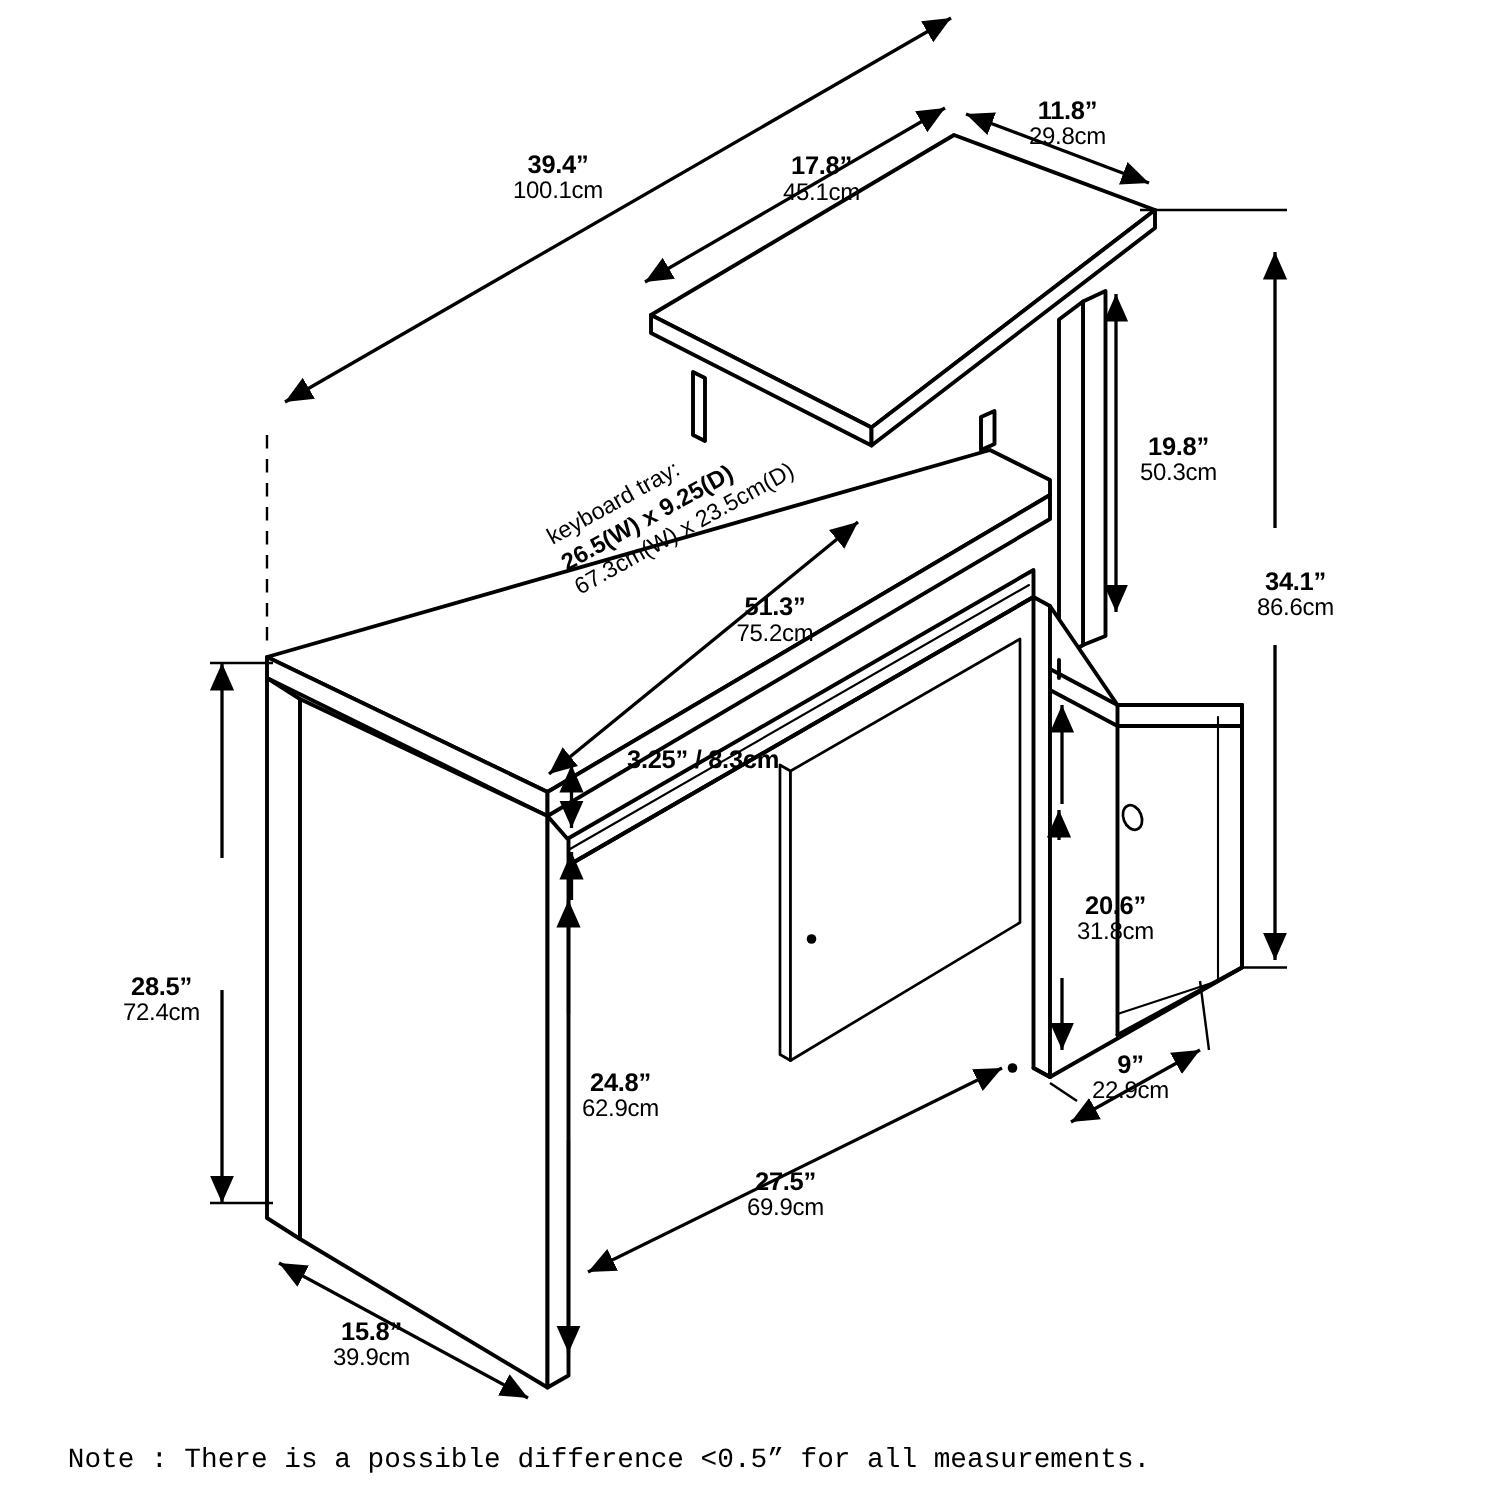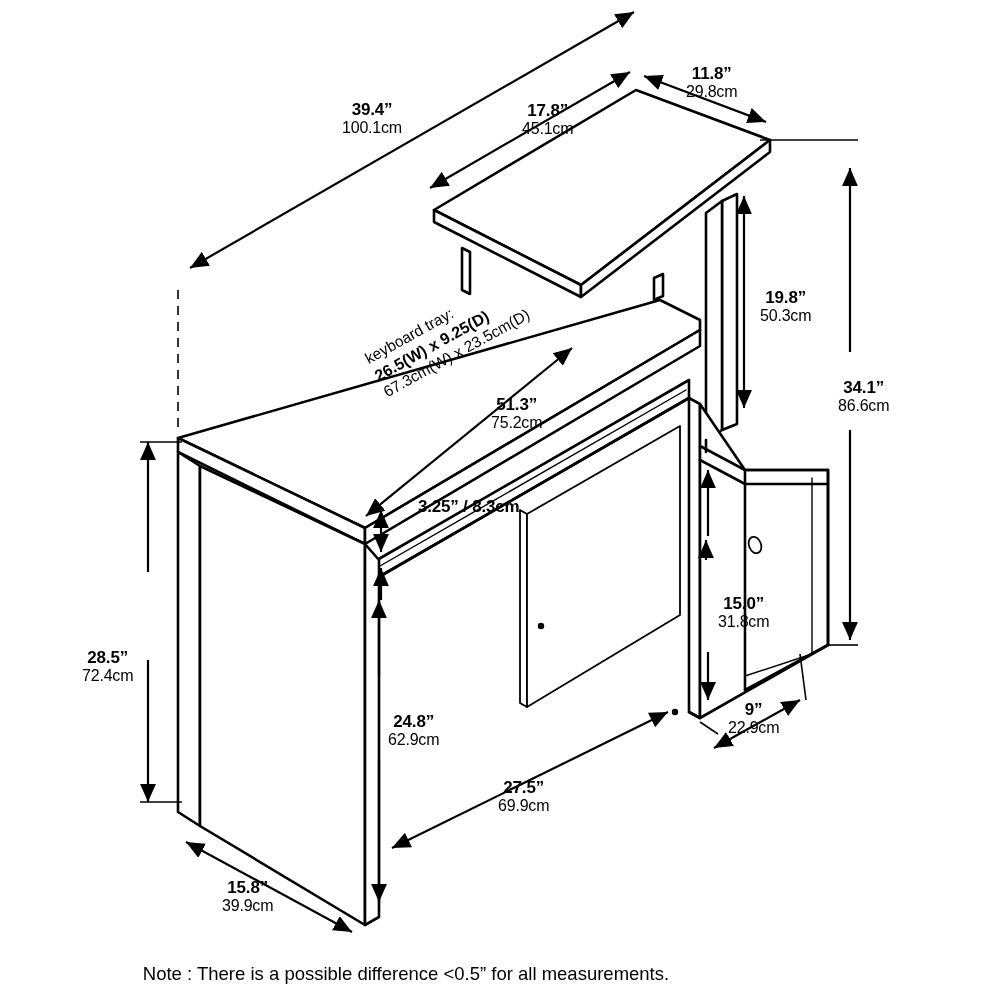--- a/index.html
+++ b/index.html
@@ -58,21 +58,21 @@
   }
   .tray-label .t1 { font-size: 15.5px; }
   .tray-label .t2 { font-size: 16px; font-weight: bold; }
   .tray-label .t3 { font-size: 15.5px; }
   .note {
     position: absolute;
     left: 0;
     top: 963px;
     width: 812px;
     text-align: center;
-    font-family: Liberation Sans, sans-serif;
+    font-family: Liberation Mono, monospace;
     font-size: 18.5px;
     color: #000000;
   }
 </style>
 </head>
 <body>
 
 <div id="diagram-root">
 
   <svg class="canvas" viewBox="0 0 1000 1000">
@@ -224,21 +224,21 @@
     <div class="imperial">27.5”</div>
     <div class="metric">69.9cm</div>
   </div>
 
   <div class="dim-label" style="left:222px; top:878px;">
     <div class="imperial">15.8”</div>
     <div class="metric">39.9cm</div>
   </div>
 
   <div class="dim-label" style="left:718px; top:594px;">
-    <div class="imperial">15.0”</div>
+    <div class="imperial">20.6”</div>
     <div class="metric">31.8cm</div>
   </div>
 
   <div class="dim-label" style="left:728px; top:700px;">
     <div class="imperial">9”</div>
     <div class="metric">22.9cm</div>
   </div>
 
   <div class="tray-label" style="left:362px; top:352px; transform: rotate(-29deg);">
     <div class="t1">keyboard tray:</div>

